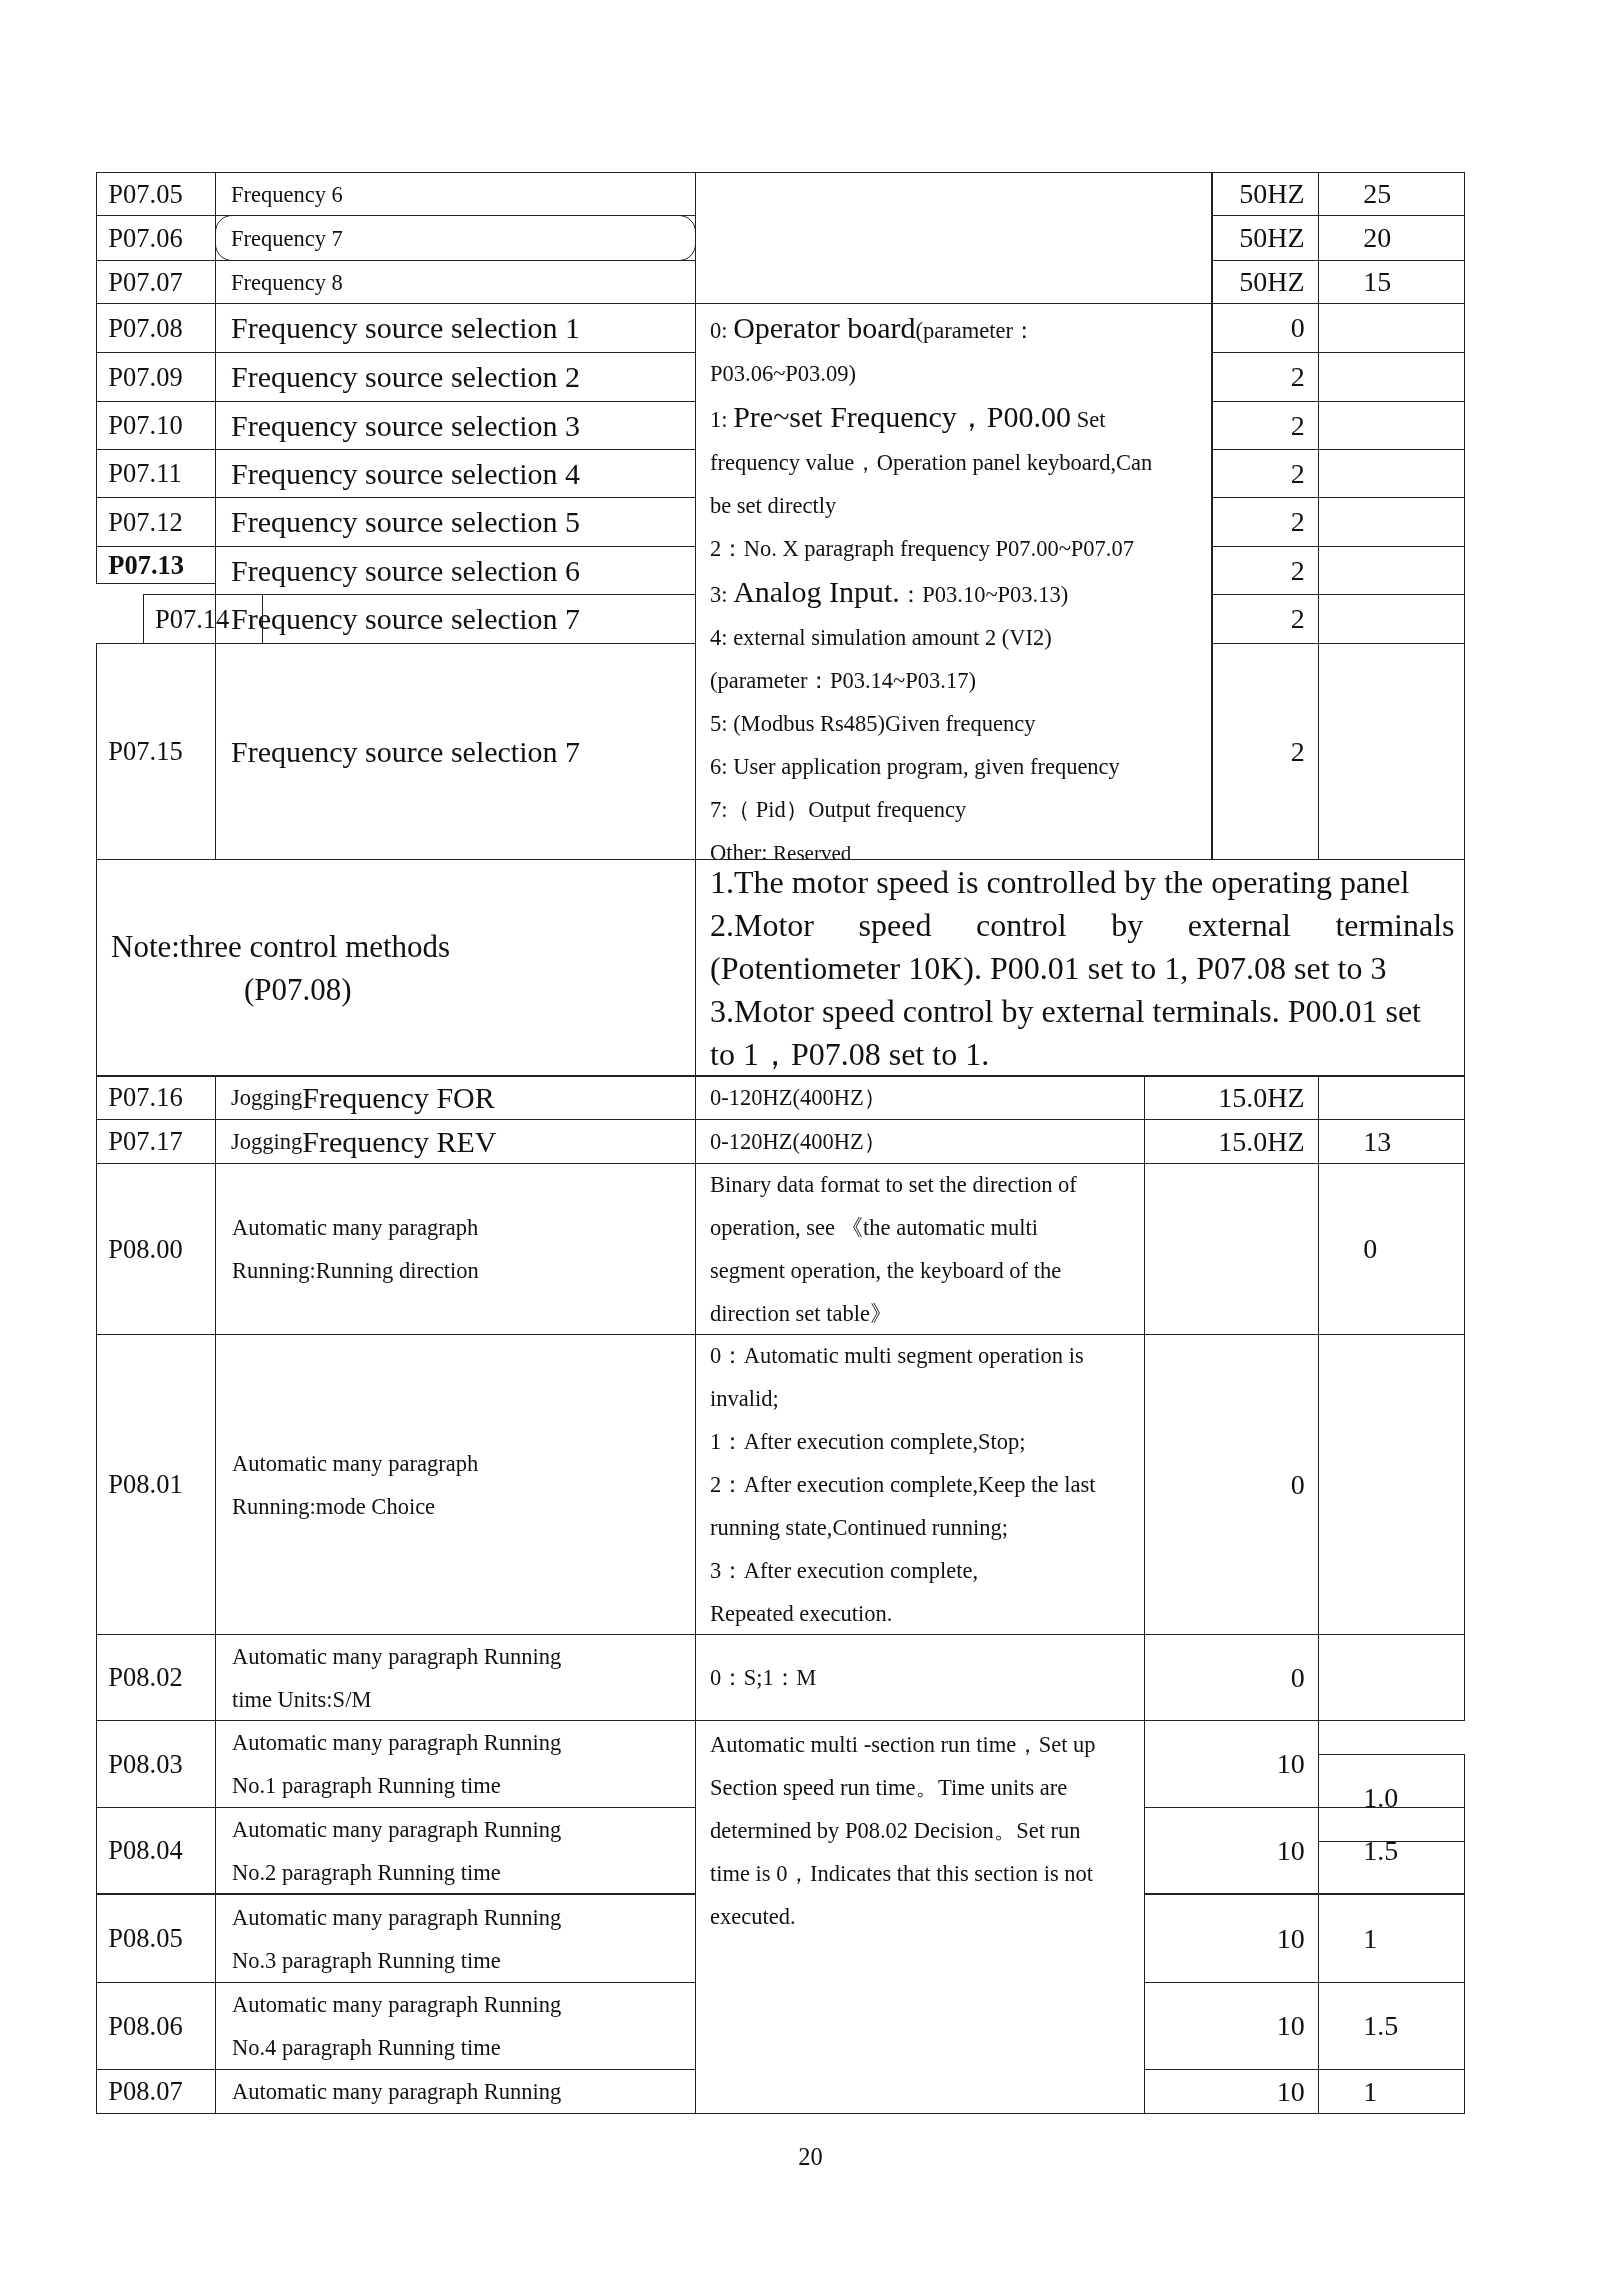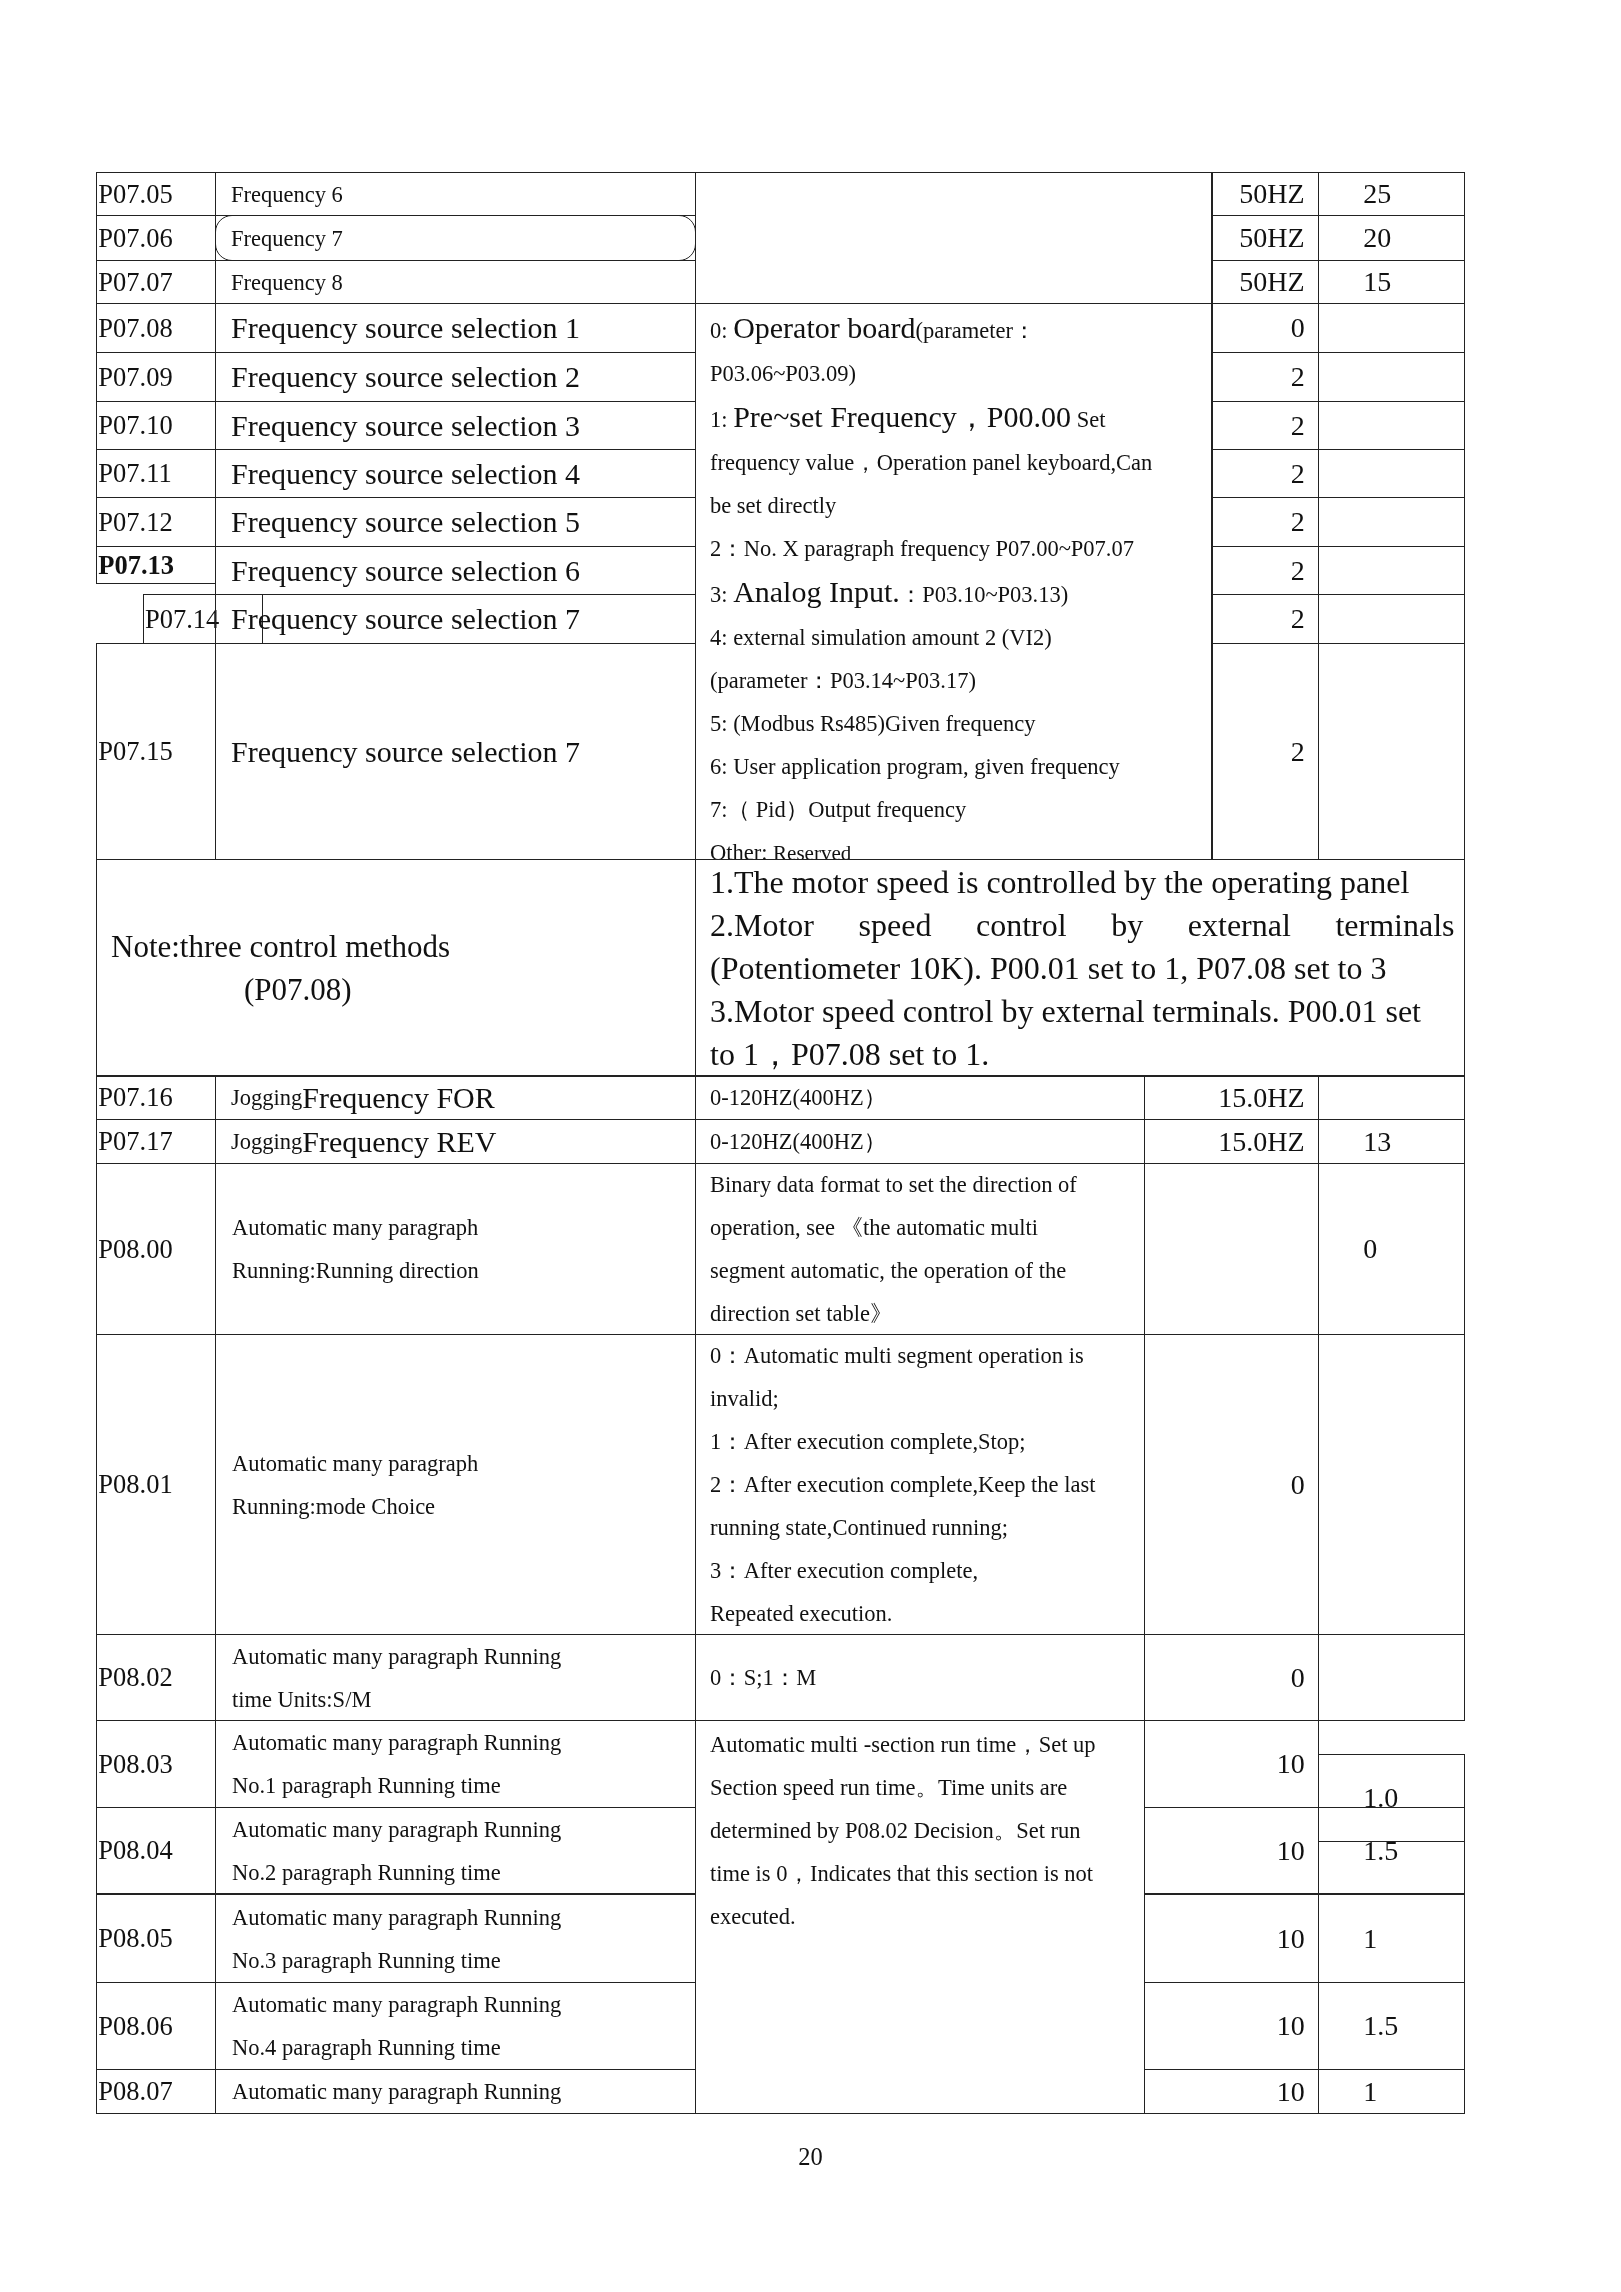--- a/index.html
+++ b/index.html
@@ -1,18 +1,18 @@
 <!DOCTYPE html>
 <html><head>
 <meta charset="utf-8">
 <style>
   html,body{margin:0;padding:0;background:#fff;}
   body{width:1621px;height:2293px;position:relative;font-family:"Liberation Serif","DejaVu Serif",serif;color:#111;overflow:hidden;}
   .c{position:absolute;box-sizing:border-box;border:1.5px solid #222;margin:-0.7px 0 0 -0.7px;display:flex;align-items:center;overflow:hidden;}
-  .code{font-size:26.5px;padding-left:1px;}
+  .code{font-size:26.5px;padding-left:11px;}
   .name{padding-left:14.7px;}
   .big{font-size:30px;}
   .small{font-size:22.5px;line-height:43px;}
   .desc{padding-left:13.7px;padding-right:7.8px;align-items:flex-start;flex-direction:column;justify-content:center;}
   .desc .ln{font-size:22.5px;line-height:43px;white-space:nowrap;}
   .desc .lg{font-size:30px;}
   .val{justify-content:flex-end;padding-right:13.7px;font-size:28px;}
   .val2{justify-content:flex-start;padding-left:44px;font-size:28px;}
   .note-left{flex-direction:column;align-items:flex-start;justify-content:center;padding-left:13.7px;font-size:31px;line-height:43px;}
   .note-left .sub{padding-left:133px;}
@@ -127,21 +127,21 @@
 <div class="c val2" style="left:1319px;top:1120px;width:147px;height:45px;">13</div>
 
 <div class="c code" style="left:97px;top:1164px;width:120px;height:172px;">P08.00</div>
 <div class="c desc" style="left:216px;top:1164px;width:481px;height:172px;padding-left:15.7px;">
   <div class="ln">Automatic many paragraph</div>
   <div class="ln">Running:Running direction</div>
 </div>
 <div class="c desc" style="left:696px;top:1164px;width:450px;height:172px;">
   <div class="ln">Binary data format to set the direction of</div>
   <div class="ln">operation, see 《the automatic multi</div>
-  <div class="ln">segment automatic, the operation of the</div>
+  <div class="ln">segment operation, the keyboard of the</div>
   <div class="ln">direction set table》</div>
 </div>
 <div class="c val" style="left:1145px;top:1164px;width:175px;height:172px;"></div>
 <div class="c val2" style="left:1319px;top:1164px;width:147px;height:172px;">0</div>
 
 <div class="c code" style="left:97px;top:1335px;width:120px;height:301px;">P08.01</div>
 <div class="c desc" style="left:216px;top:1335px;width:481px;height:301px;padding-left:15.7px;">
   <div class="ln">Automatic many paragraph</div>
   <div class="ln">Running:mode Choice</div>
 </div>

